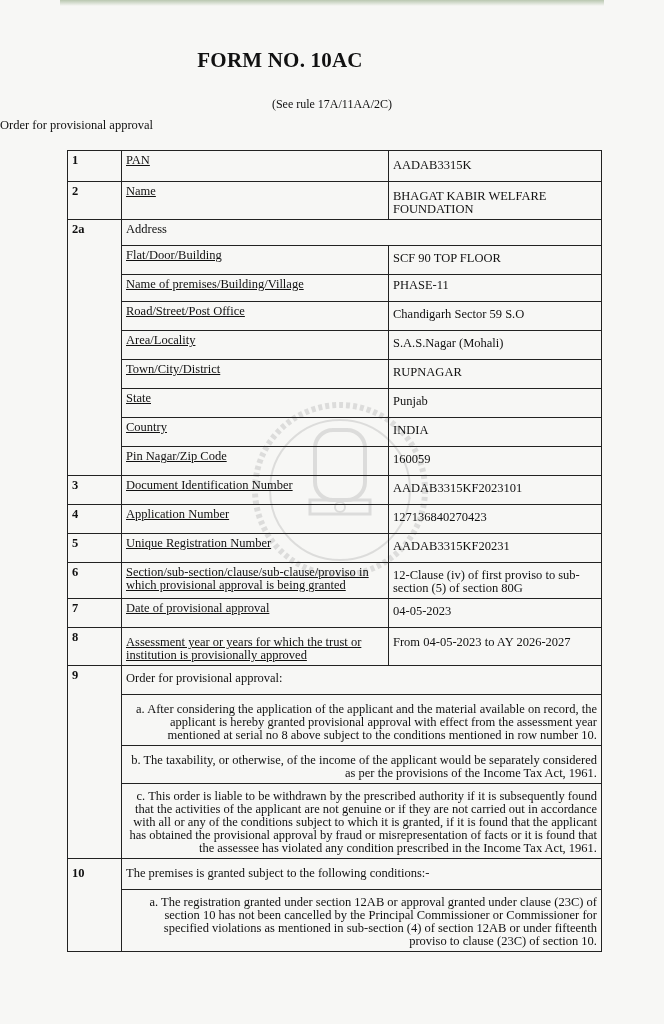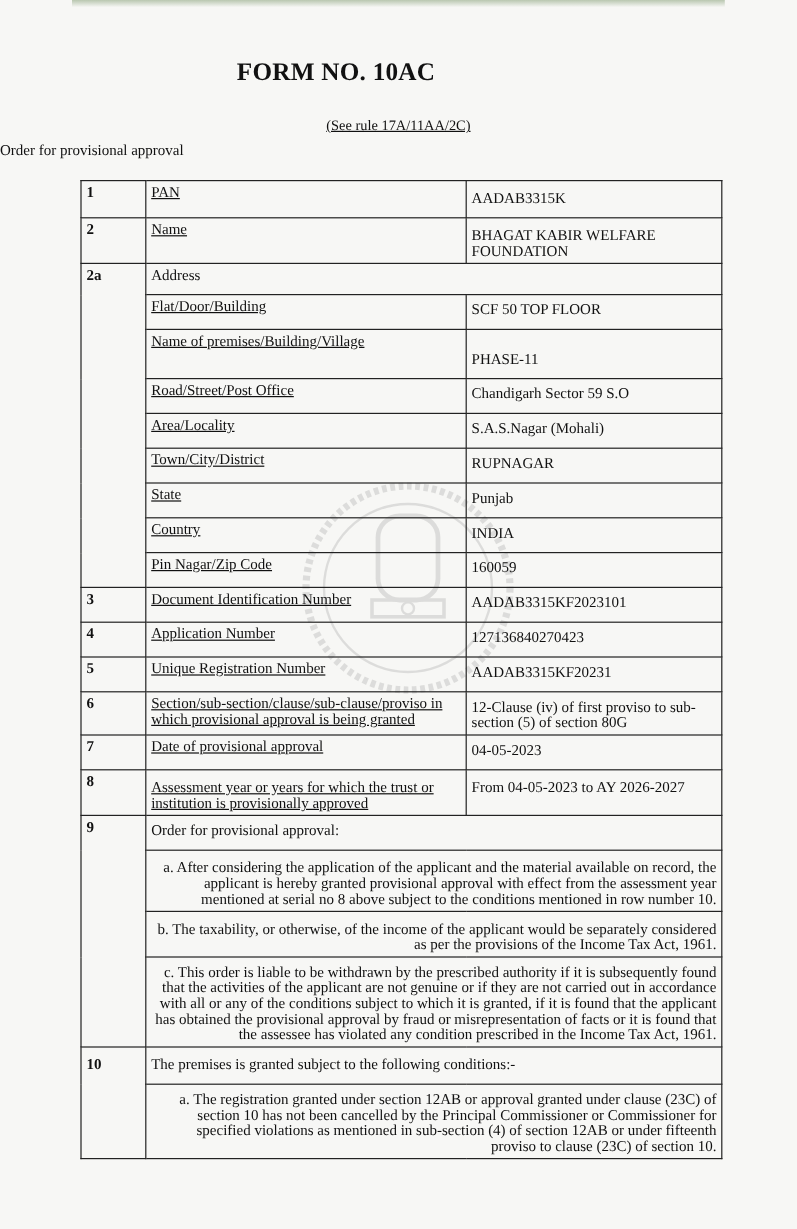--- a/index.html
+++ b/index.html
@@ -13,21 +13,21 @@
   .top-shadow {
     position: absolute; left: 60px; right: 60px; top: 0; height: 6px;
     background: linear-gradient(to bottom, #b9c7b0, rgba(247,247,245,0));
   }
   .title {
     position: absolute; left: 0; width: 560px; top: 48px;
     text-align: center; font-weight: bold; font-size: 21px; letter-spacing: 0.2px;
   }
   .subtitle {
     position: absolute; left: 0; width: 664px; top: 97px;
-    text-align: center; font-size: 12px; text-decoration: underline;
+    text-align: center; font-size: 12px;
   }
   .subtitle2 {
     position: absolute; left: 0; width: 664px; top: 118px;
     text-align: left; font-size: 12.5px;
   }
   .watermark {
     position: absolute; left: 250px; top: 380px; width: 180px; height: 220px;
     opacity: 0.13; pointer-events: none;
   }
   table.form {
@@ -74,25 +74,25 @@
     <td class="num">2</td>
     <td class="lbl">Name</td>
     <td class="val" style="padding-top:8px;height:26px">BHAGAT KABIR WELFARE FOUNDATION</td>
   </tr>
   <tr class="single">
     <td class="num" rowspan="9">2a</td>
     <td colspan="2">Address</td>
   </tr>
   <tr class="single">
     <td class="lbl">Flat/Door/Building</td>
-    <td class="val" style="padding-top:6px">SCF 50 TOP FLOOR</td>
+    <td class="val" style="padding-top:6px">SCF 90 TOP FLOOR</td>
   </tr>
   <tr class="single">
     <td class="lbl">Name of premises/Building/Village</td>
-    <td class="val" style="padding-top:18px">PHASE-11</td>
+    <td class="val" style="padding-top:4px">PHASE-11</td>
   </tr>
   <tr class="single">
     <td class="lbl">Road/Street/Post Office</td>
     <td class="val" style="padding-top:6px">Chandigarh Sector 59 S.O</td>
   </tr>
   <tr class="single">
     <td class="lbl">Area/Locality</td>
     <td class="val" style="padding-top:6px">S.A.S.Nagar (Mohali)</td>
   </tr>
   <tr class="single">

